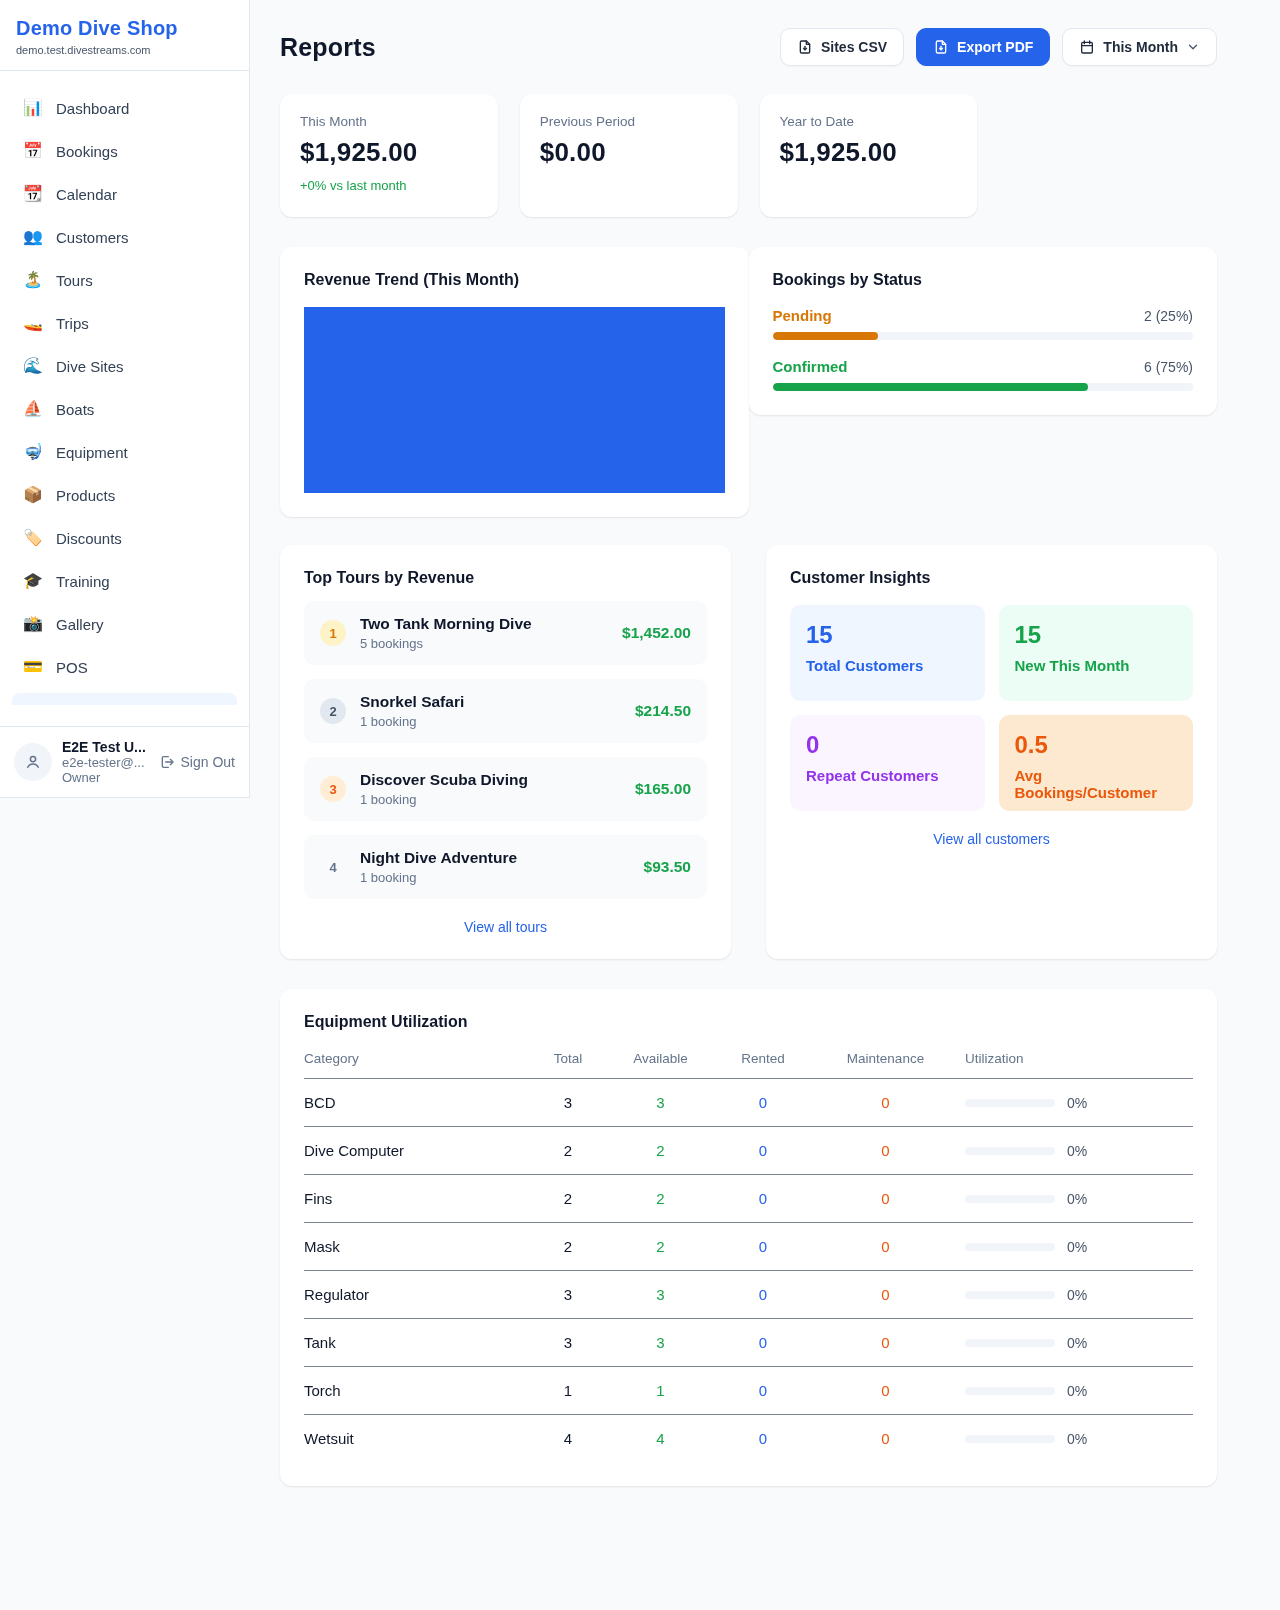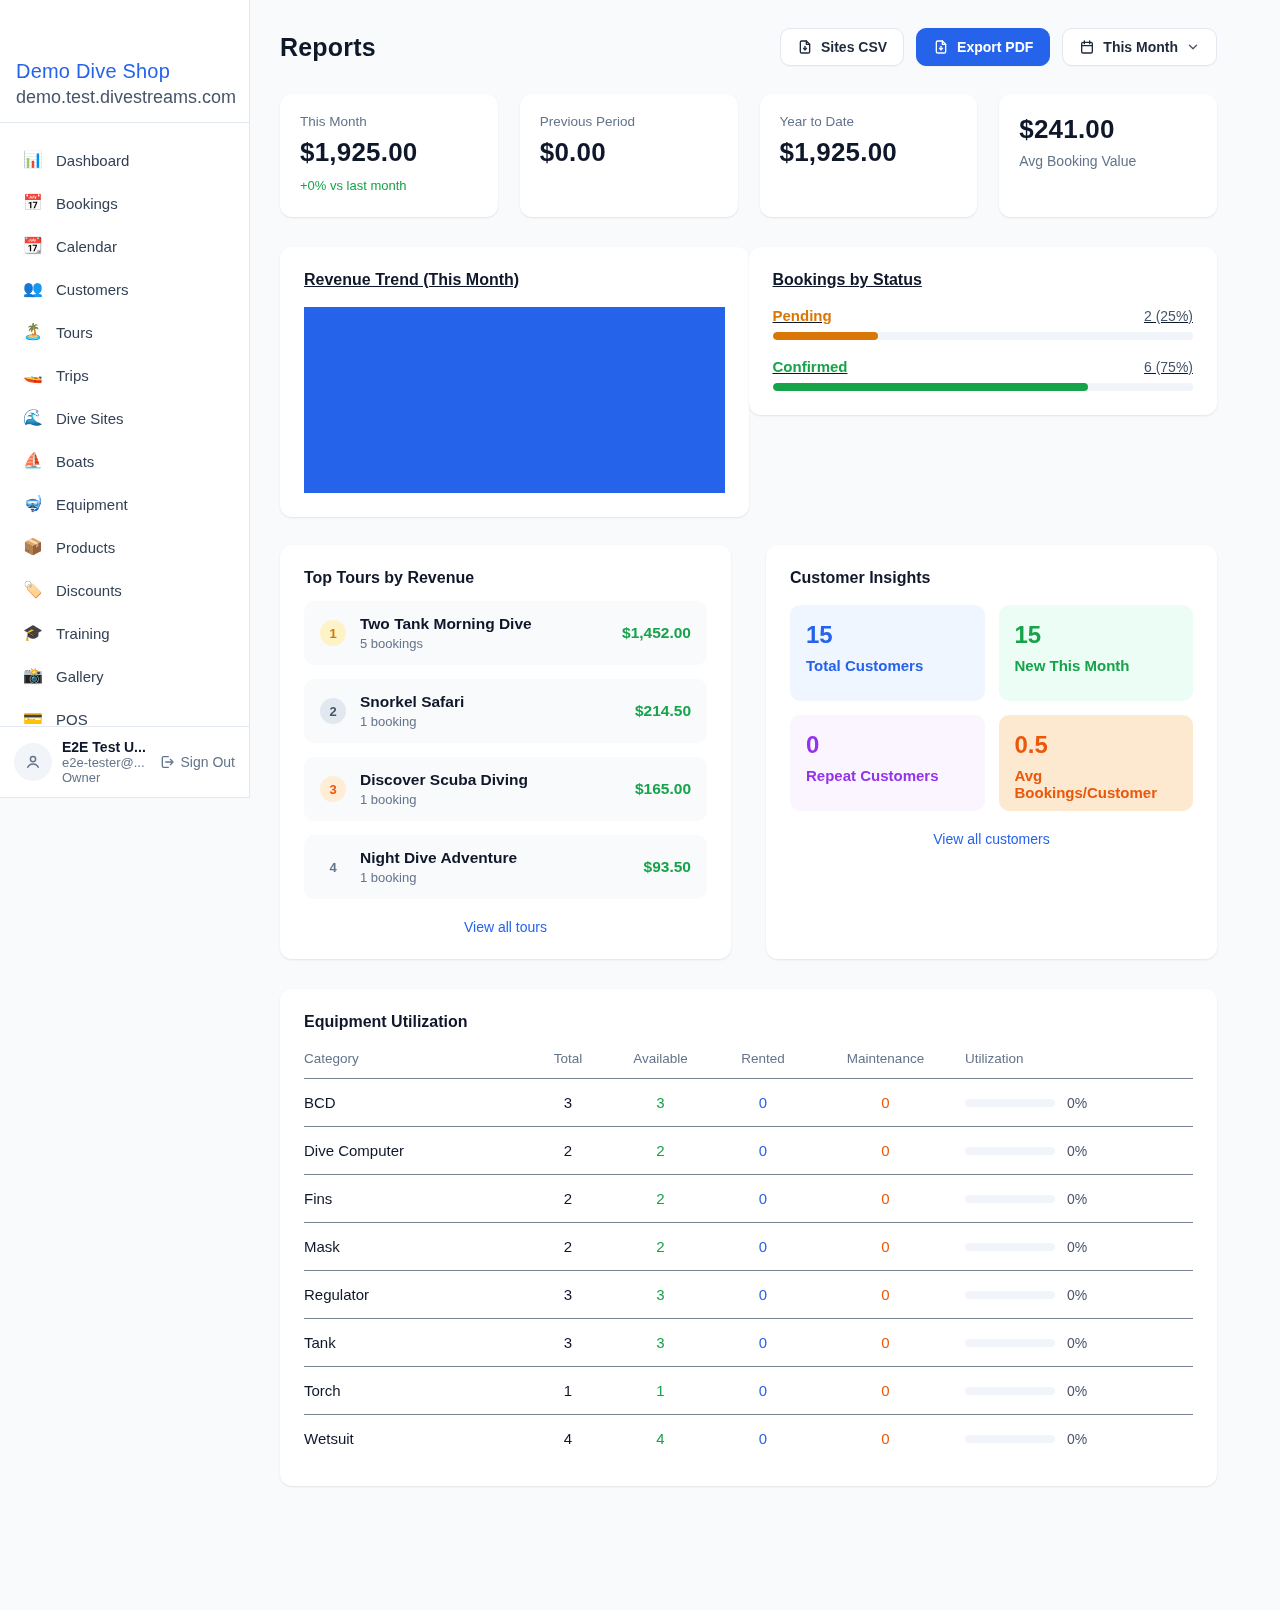--- a/index.html
+++ b/index.html
@@ -11,22 +11,22 @@
     position:relative;
     overflow:hidden;
   }
   
   .sidebar {
     position:absolute; left:0; top:0; width:250px; height:798px;
     background:#ffffff; border-right:1px solid #e2e8f0; border-bottom:1px solid #e2e8f0;
     display:flex; flex-direction:column;
   }
   .brand { padding:17px 16px 14px 16px; border-bottom:1px solid #e2e8f0; }
-  .brand-name { font-size:20px; font-weight:400; color:#2563eb; letter-spacing:.2px;margin-top:43px; }
-  .brand-domain { font-size:18px; color:#475569; margin-top:4px; }
+  .brand-name { font-size:20px; font-weight:700; color:#2563eb; letter-spacing:.2px; }
+  .brand-domain { font-size:11px; color:#475569; margin-top:4px; }
   .nav { padding:20px 12px 0 12px; flex:1 1 auto; overflow:hidden; }
   .nav-item {
     display:flex; align-items:center; gap:12px; height:34px; margin-bottom:9px;
     padding:0 10px; border-radius:8px; cursor:pointer; color:#334155; font-size:15px;
   }
   .nav-icon { width:22px; text-align:center; font-size:16px; line-height:1; }
   .nav-active-sliver {
     height:12px; margin:0 0 0 0; border-radius:8px 8px 0 0; background:#eff6ff;
   }
   .user-panel {
@@ -59,21 +59,21 @@
   }
   
   .stats-grid { display:grid; grid-template-columns:repeat(4,1fr); gap:22px; margin-bottom:30px; }
   .stat-card { padding:20px; height:123px; }
   .stat-label { font-size:13.5px; color:#64748b; font-weight:500; }
   .stat-value { font-size:26px; font-weight:800; margin-top:8px; letter-spacing:.2px; }
   .stat-delta { font-size:13px; color:#16a34a; font-weight:500; margin-top:10px; }
   .stat-card.value-first .stat-value { margin-top:0; }
   .stat-card.value-first .stat-label { font-size:14px; margin-top:8px; }
   
-  .row2 { display:grid; grid-template-columns:1fr 1fr; align-items:start; margin-bottom:28px;text-decoration:underline; }
+  .row2 { display:grid; grid-template-columns:1fr 1fr; align-items:start; margin-bottom:28px; }
   .row3 { display:grid; grid-template-columns:1fr 1fr; gap:35px; align-items:stretch; margin-bottom:30px; }
   .card-pad { padding:24px; }
   .card-title { font-size:16px; font-weight:700; }
   
   .chart-area { margin-top:18px; height:186px; background:#2563eb; }
   
   .status-row { margin-top:18px; }
   .status-line { display:flex; justify-content:space-between; align-items:baseline; margin-bottom:8px; }
   .status-name { font-size:15px; font-weight:700; }
   .status-name.pending { color:#d97706; }
@@ -266,24 +266,20 @@
       <div class="stat-delta">+0% vs last month</div>
     </div>
     <div class="card stat-card">
       <div class="stat-label">Previous Period</div>
       <div class="stat-value">$0.00</div>
     </div>
     <div class="card stat-card">
       <div class="stat-label">Year to Date</div>
       <div class="stat-value">$1,925.00</div>
     </div>
-    <div class="card stat-card value-first">
-      <div class="stat-value">$241.00</div>
-      <div class="stat-label">Avg Booking Value</div>
-    </div>
   </div>
 
   <div class="row2">
     <div class="card card-pad">
       <div class="card-title">Revenue Trend (This Month)</div>
       <div class="chart-area"></div>
     </div>
     <div class="card card-pad">
       <div class="card-title">Bookings by Status</div>
       <div class="status-row">

